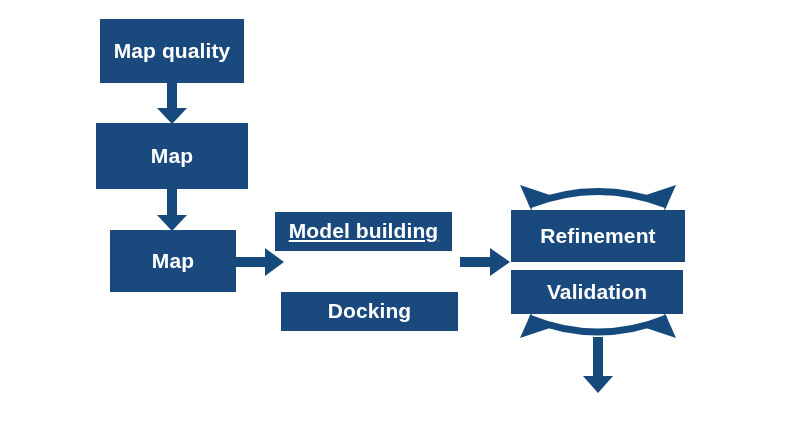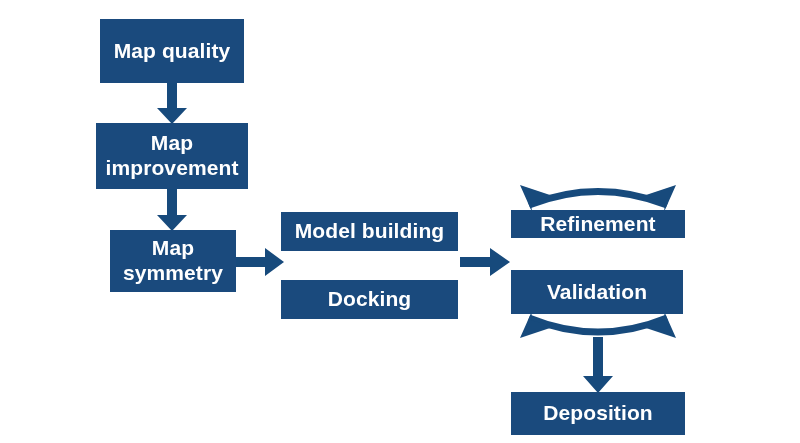--- a/index.html
+++ b/index.html
@@ -33,23 +33,23 @@
     font-weight: 600;
     letter-spacing: .1px;
     padding: 0 6px;
   }
   .node .lbl { display: block; width: 100%; }
 
   
   #node-map-quality      { left: 100px; top: 19px;  width: 144px; height: 64px;  }
   #node-map-improvement  { left: 96px;  top: 123px; width: 152px; height: 66px;  }
   #node-map-symmetry     { left: 110px; top: 230px; width: 126px; height: 62px;  }
-  #node-model-building   { left: 281px; top: 212px; width: 177px; height: 39px;  }
-  #node-docking          { left: 281px; top: 280px; width: 177px; height: 39px;  }
-  #node-refinement       { left: 511px; top: 210px; width: 174px; height: 28px;  }
+  #node-model-building   { left: 275px; top: 212px; width: 177px; height: 39px; text-decoration: underline;  }
+  #node-docking          { left: 281px; top: 292px; width: 177px; height: 39px;  }
+  #node-refinement       { left: 511px; top: 210px; width: 174px; height: 52px;  }
   #node-validation       { left: 511px; top: 270px; width: 172px; height: 44px;  }
   #node-deposition       { left: 511px; top: 392px; width: 174px; height: 43px;  }
 
   
   #arrows {
     position: absolute;
     left: 0; top: 0;
     width: 800px;
     height: 443px;
     pointer-events: none;
@@ -85,44 +85,39 @@
 
   <div class="node" id="node-map-quality">
     <span class="lbl">
       <span>Map quality</span><br>
     </span>
   </div>
 
   <div class="node" id="node-map-improvement">
     <span class="lbl">
       <span>Map</span><br>
-      <span>improvement</span>
     </span>
   </div>
 
   <div class="node" id="node-map-symmetry">
     <span class="lbl">
       <span>Map</span><br>
-      <span>symmetry</span>
     </span>
   </div>
 
   <div class="node" id="node-model-building">
     <span class="lbl">Model building</span>
   </div>
 
   <div class="node" id="node-docking">
     <span class="lbl">Docking</span>
   </div>
 
   <div class="node" id="node-refinement">
     <span class="lbl">Refinement</span>
   </div>
 
   <div class="node" id="node-validation">
     <span class="lbl">Validation</span>
   </div>
 
-  <div class="node" id="node-deposition">
-    <span class="lbl">Deposition</span>
-  </div>
 
 </div>
 
 </body></html>

